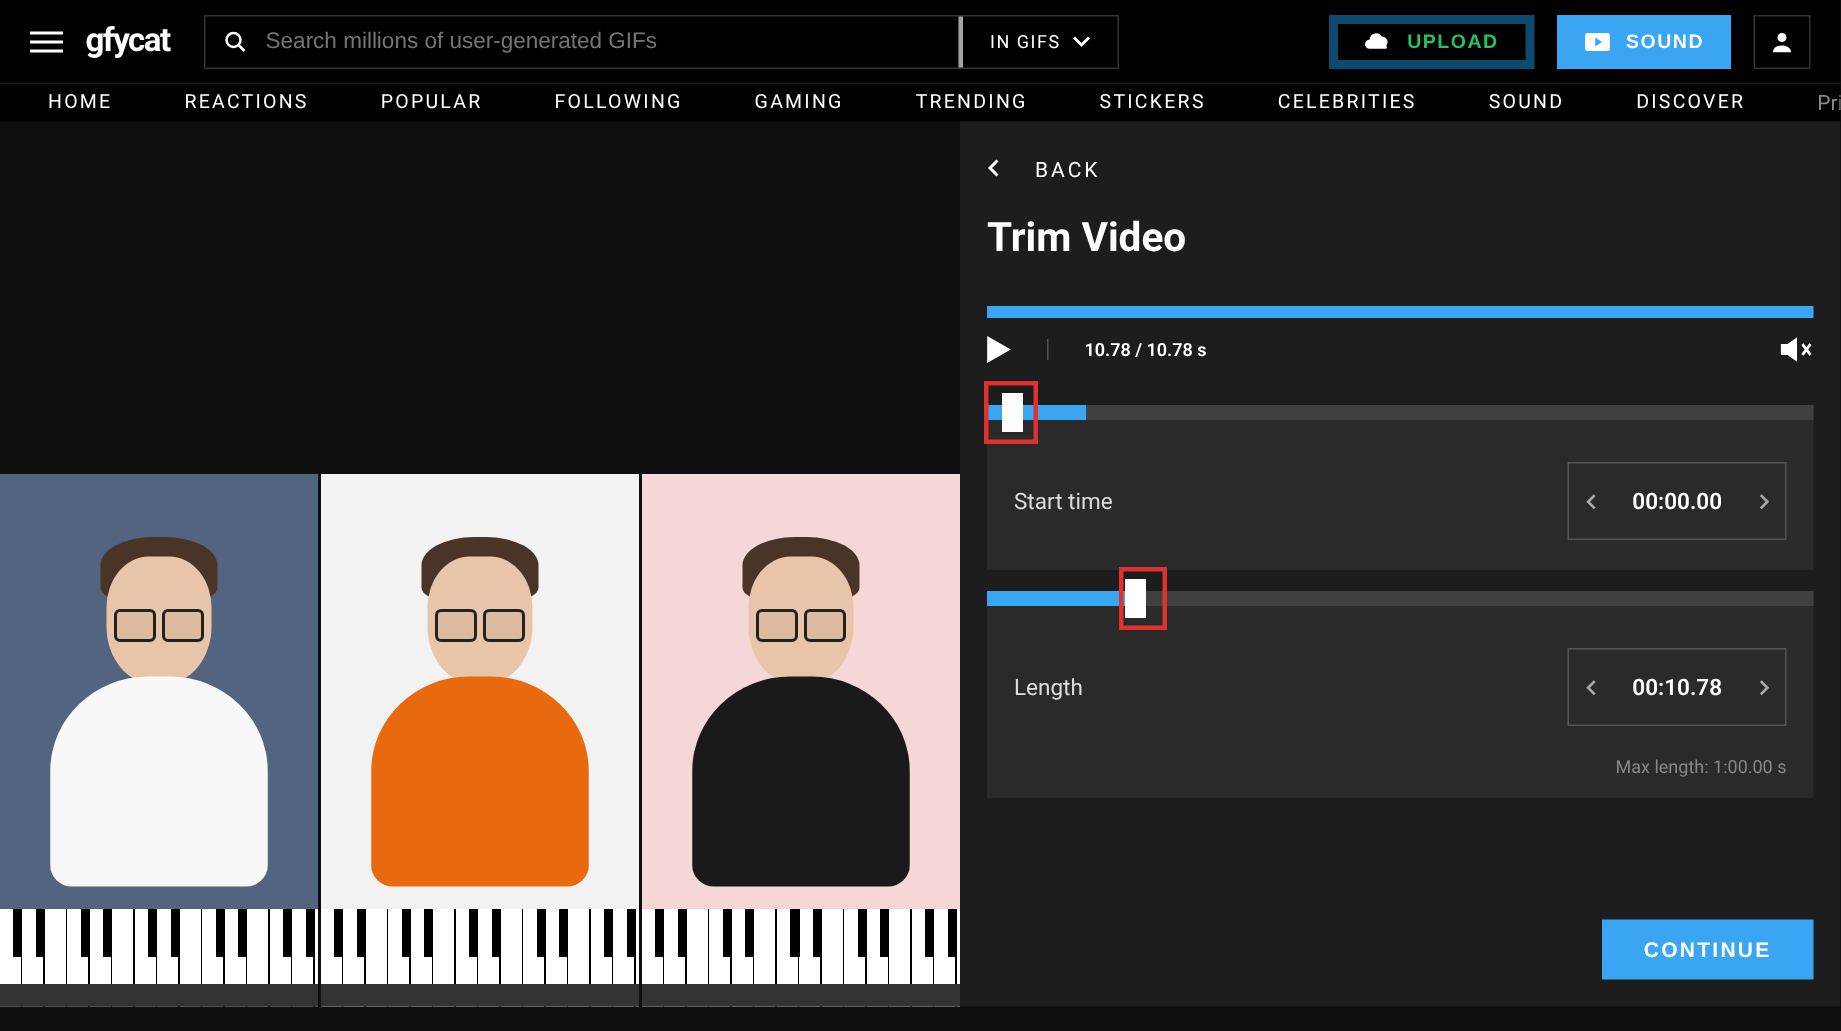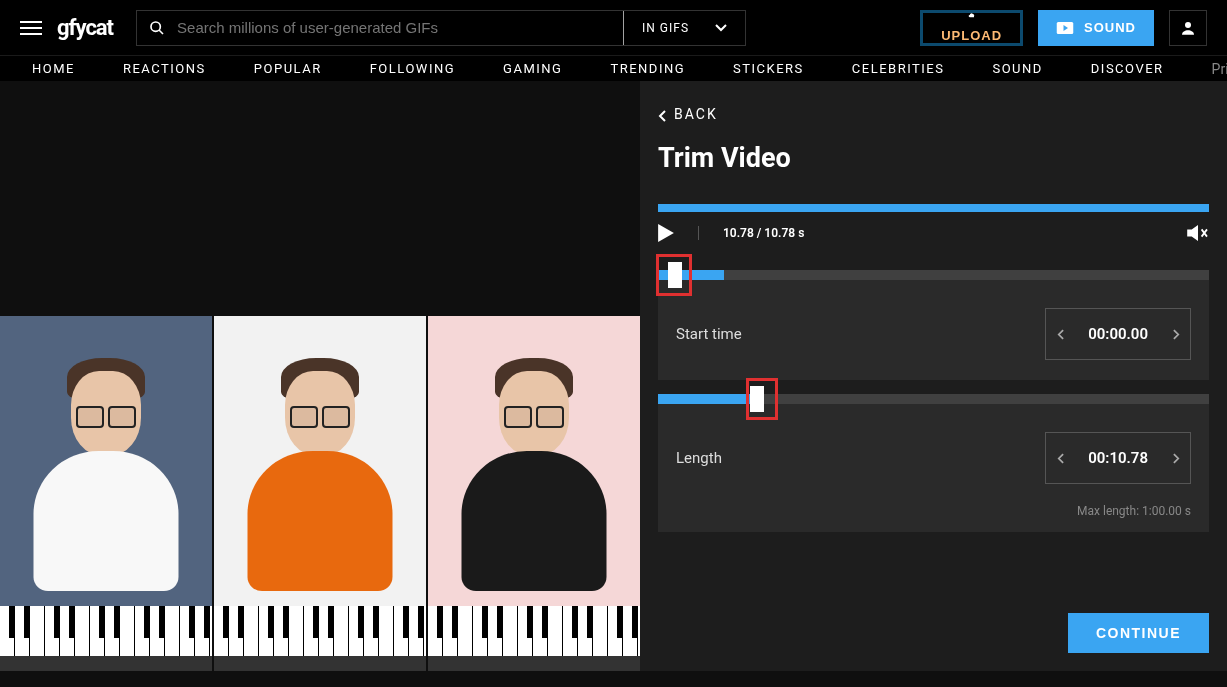--- a/index.html
+++ b/index.html
@@ -6,24 +6,24 @@
 body { font-family: -apple-system, BlinkMacSystemFont, "Segoe UI", Roboto, Arial, sans-serif; background: #0f0f0f; color: #fff; width: 1227px; height: 687px; overflow: hidden; }
 
 
 .header { background: #000; height: 55px; display: flex; align-items: center; padding: 0 20px; gap: 15px; }
 .hamburger { display: flex; flex-direction: column; gap: 4px; cursor: pointer; }
 .hamburger span { width: 22px; height: 2px; background: #fff; }
 .logo { font-size: 22px; font-weight: bold; letter-spacing: -1px; margin-right: 8px; }
 .search-container { display: flex; align-items: center; border: 1px solid #333; height: 36px; flex: 1; max-width: 610px; }
 .search-icon { padding: 0 12px; }
 .search-input { background: transparent; border: none; color: #fff; font-size: 15px; flex: 1; outline: none; }
-.gif-dropdown { border-left: 1px solid #a3a3a3; padding: 0 18px; height: 100%; display: flex; align-items: center; gap: 26px; font-size: 12px; letter-spacing: 1px; }
+.gif-dropdown { border-left: 3px solid #a3a3a3; padding: 0 18px; height: 100%; display: flex; align-items: center; gap: 8px; font-size: 12px; letter-spacing: 1px; }
 .header-right { display: flex; align-items: center; gap: 15px; margin-left: auto; }
 .btn { height: 36px; display: flex; align-items: center; gap: 10px; padding: 0 18px; font-size: 13px; letter-spacing: 1px; font-weight: 600; cursor: pointer; border: none; }
-.btn-upload { background: transparent; border: 3px solid #0c4a6e; color: #fdba74; flex-direction: column; }
+.btn-upload { background: transparent; border: 6px solid #0c4a6e; color: #22c55e; }
 .btn-create { background: #3aa5f2; color: #fff; }
 .avatar-btn { width: 38px; height: 36px; border: 1px solid #333; display: flex; align-items: center; justify-content: center; background: transparent; }
 
 
 .nav { background: #000; height: 26px; display: flex; align-items: center; padding: 0 32px; gap: 48px; font-size: 13px; letter-spacing: 1.5px; border-top: 1px solid #1a1a1a; }
 .nav a { color: #fff; text-decoration: none; cursor: pointer; }
 .nav .right-links { margin-left: auto; display: flex; gap: 18px; }
 .nav .right-links a { color: #888; letter-spacing: 0; font-size: 14px; }
 
 
@@ -47,21 +47,21 @@
 .shirt { position: absolute; width: 145px; height: 140px; left: 50%; transform: translateX(-50%); top: 135px; border-radius: 45% 45% 10% 10%; }
 .shirt1 { background: #f8f8f8; }
 .shirt2 { background: #e8690e; }
 .shirt3 { background: #1a1a1a; }
 .piano { position: absolute; bottom: 0; left: 0; right: 0; height: 65px; background: repeating-linear-gradient(90deg, #fff 0 14px, #000 14px 15px); }
 .piano::after { content: ''; position: absolute; top: 0; left: 0; right: 0; height: 32px; background: repeating-linear-gradient(90deg, transparent 0 9px, #000 9px 15px, transparent 15px 24px, #000 24px 30px, transparent 30px 45px); }
 .piano-front { position: absolute; bottom: 0; left: 0; right: 0; height: 15px; background: #333; }
 
 
 .panel { flex: 1; background: #1d1d1d; padding: 25px 18px 18px 18px; display: flex; flex-direction: column; }
-.back-link { display: flex; align-items: flex-end; gap: 8px; font-size: 14px; letter-spacing: 2px; color: #fff; cursor: pointer; margin-bottom: 20px; }
+.back-link { display: flex; align-items: flex-start; gap: 24px; font-size: 14px; letter-spacing: 2px; color: #fff; cursor: pointer; margin-bottom: 20px; }
 .panel-title { font-size: 27px; font-weight: 700; margin-bottom: 30px; }
 .progress-bar { height: 8px; background: #3aa5f2; margin-bottom: 12px; }
 .player-row { display: flex; align-items: center; gap: 24px; margin-bottom: 28px; }
 .play-btn { cursor: pointer; }
 .time-display { font-size: 12px; font-weight: 600; }
 .mute-btn { margin-left: auto; cursor: pointer; }
 .divider { border-left: 1px solid #555; height: 14px; }
 
 .slider-group { background: #2a2a2a; margin-bottom: 14px; position: relative; }
 .slider-track { height: 10px; background: #404040; position: relative; }

